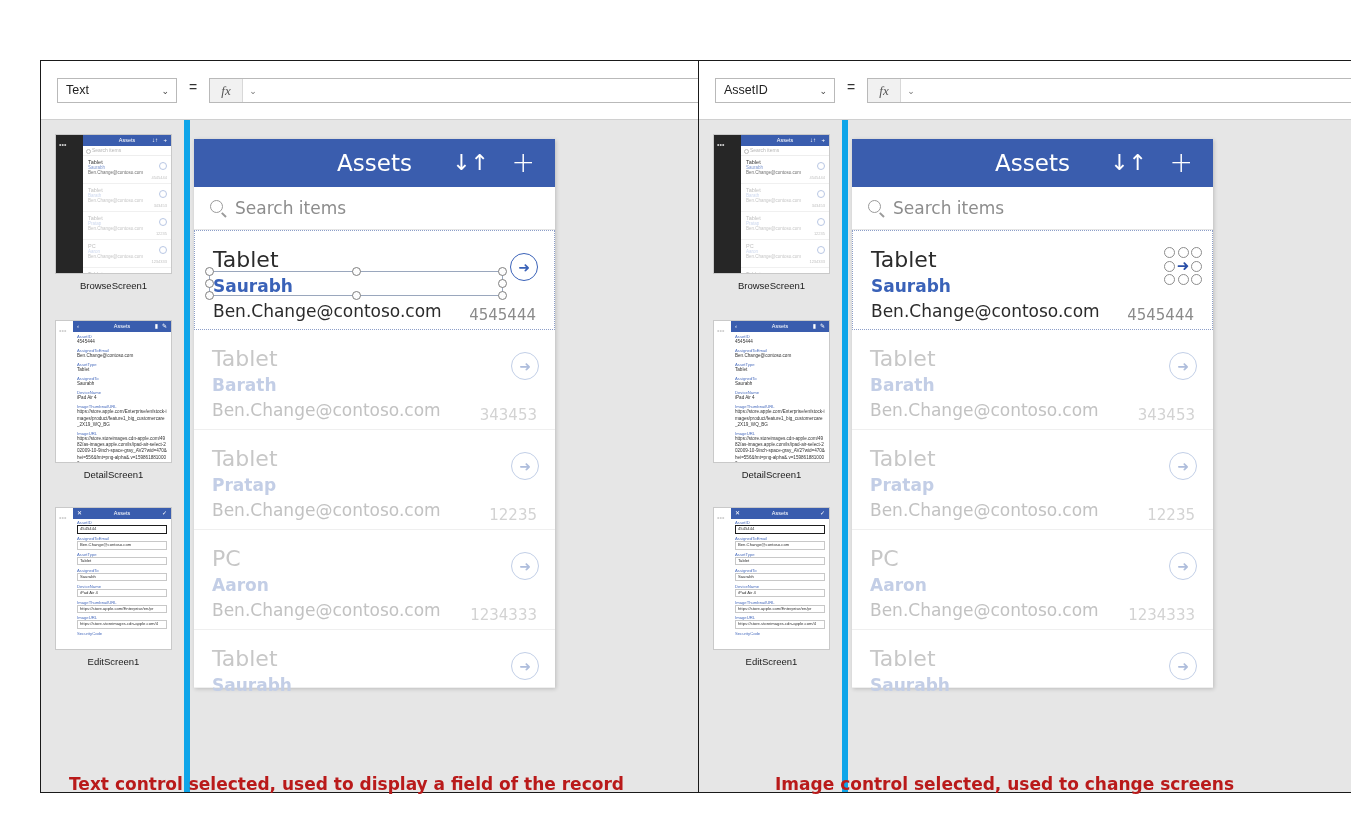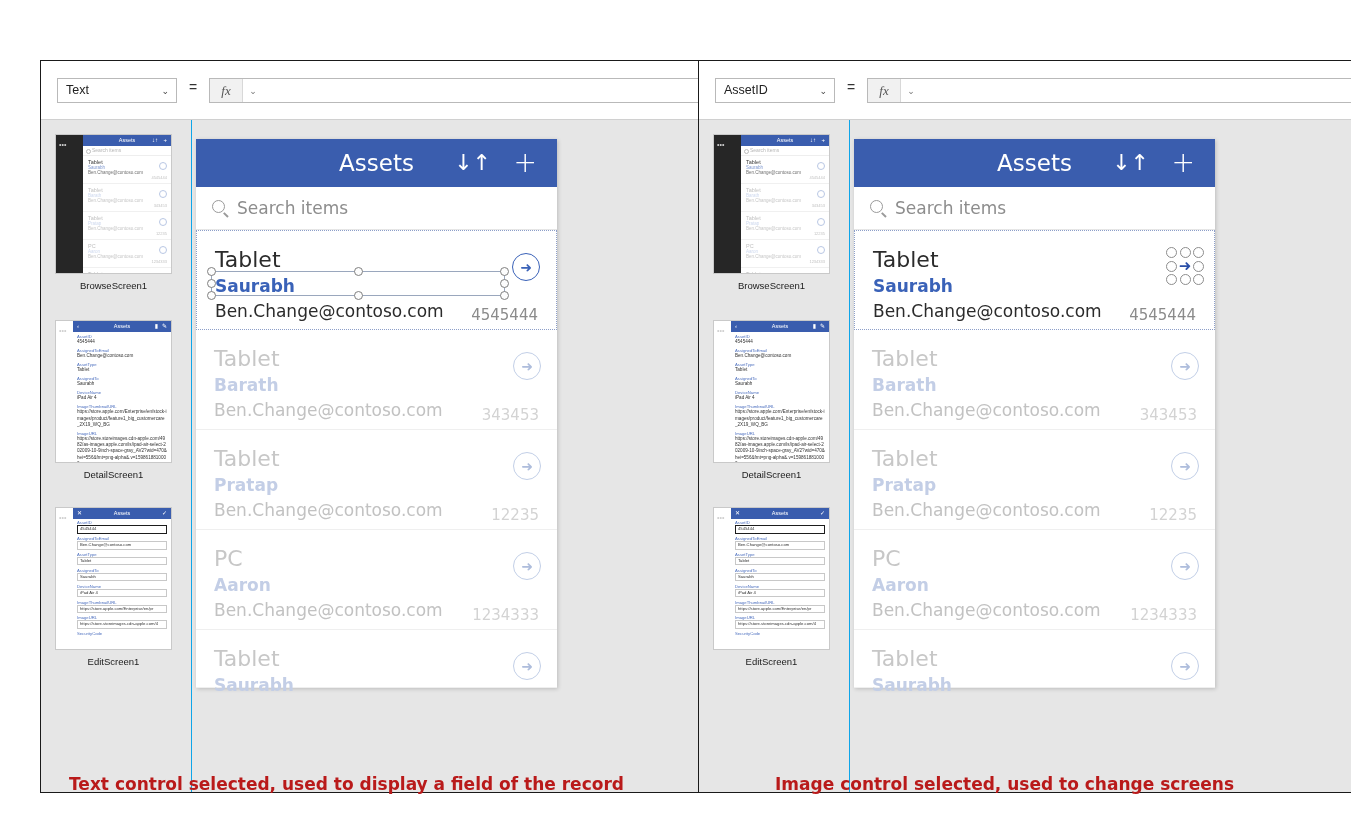--- a/index.html
+++ b/index.html
@@ -20,21 +20,21 @@
   .fxbox{position:absolute;left:168px;top:17px;right:0;height:25px;border:1px solid #b9b9b9;background:#fff;box-sizing:border-box;display:flex;align-items:center;}
   .fxicon{width:32px;height:23px;background:#f1f1f1;border-right:1px solid #d8d8d8;display:flex;align-items:center;justify-content:center;
     font-family:"Liberation Serif",serif;font-style:italic;font-size:13px;color:#555;flex:0 0 auto;}
   .fxtext{flex:1 1 auto;padding-left:9px;font-family:"Liberation Mono",monospace;font-size:11.5px;color:#1b1b1b;white-space:nowrap;overflow:hidden;}
   .fxchev{flex:0 0 auto;width:20px;text-align:center;font-size:9px;color:#777;}
 
   .fx-underline{position:absolute;left:0;right:0;top:58px;height:1px;background:#d0d0d0;}
 
   
   .studio{position:absolute;left:0;right:0;top:59px;bottom:0;display:flex;}
-  .thumbs{width:143px;flex:0 0 auto;background:#e6e6e6;border-right:1px solid #0ea5e9;position:relative;overflow:hidden;padding-left:7px;}
+  .thumbs{width:143px;flex:0 0 auto;background:#e6e6e6;border-right:6px solid #0ea5e9;position:relative;overflow:hidden;}
   .canvas{flex:1 1 auto;background:#e6e6e6;position:relative;overflow:hidden;}
 
   
   .thumb{position:absolute;left:14px;width:117px;}
   .thumb .shot{position:relative;width:117px;background:#fff;border:1px solid #c9c9c9;box-sizing:border-box;overflow:hidden;}
   .thumb .dots{position:absolute;left:3px;top:6px;font-size:7px;color:#cfcfcf;letter-spacing:0px;z-index:3;}
   .thumb .label{margin-top:6px;font-size:9.5px;color:#1b1b1b;text-align:center;}
 
   .tdark{position:absolute;left:0;top:0;width:27px;height:100%;background:#262626;}
   .tbody{position:absolute;left:27px;right:0;top:0;bottom:0;background:#fff;}

